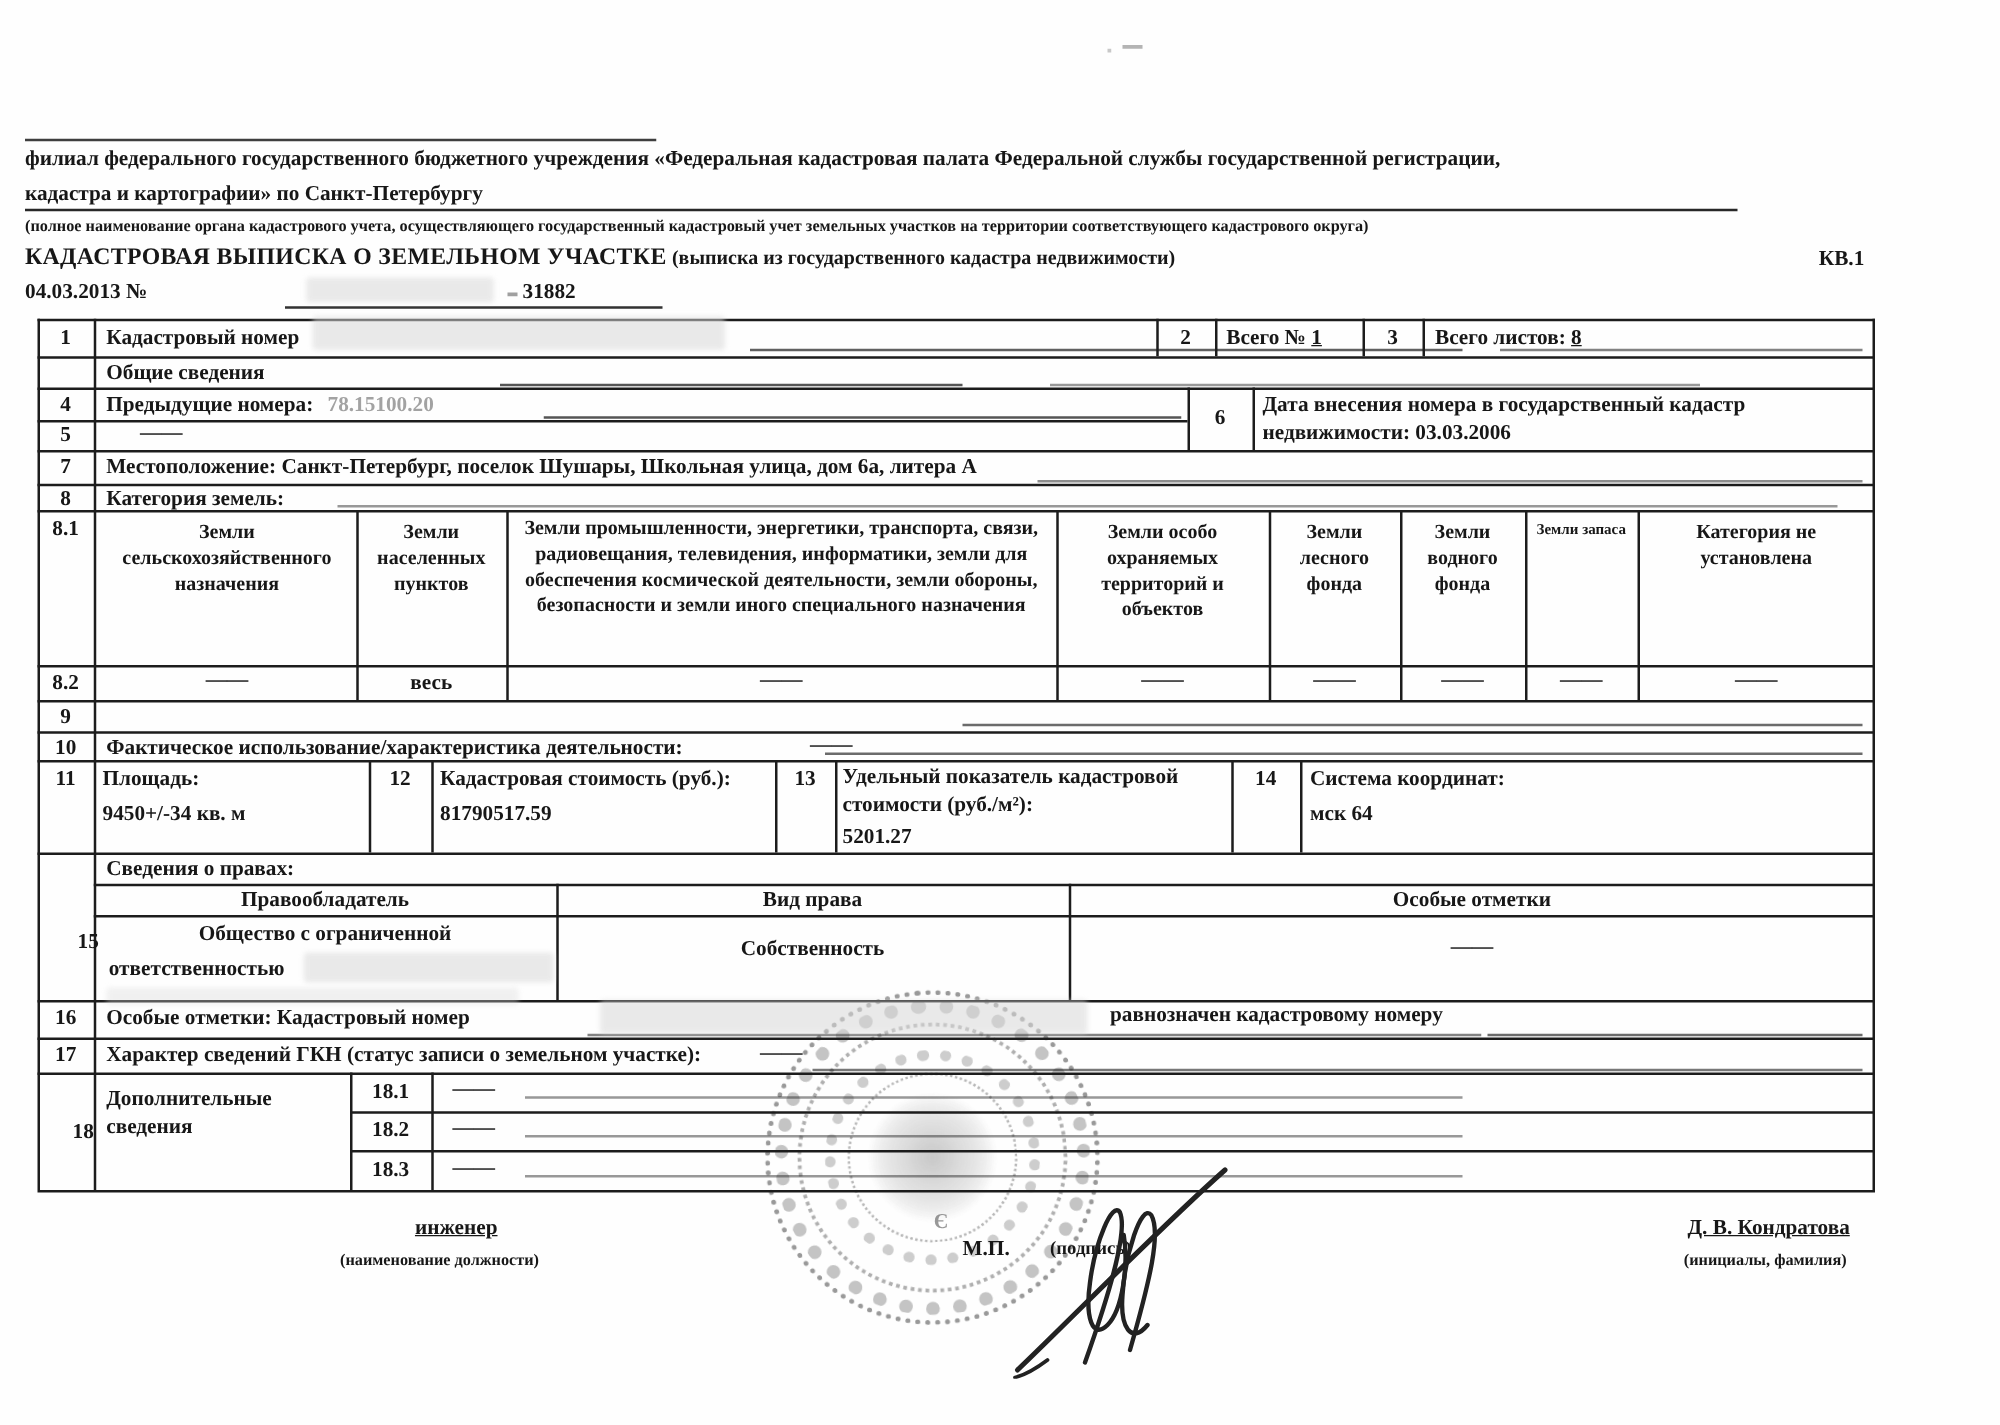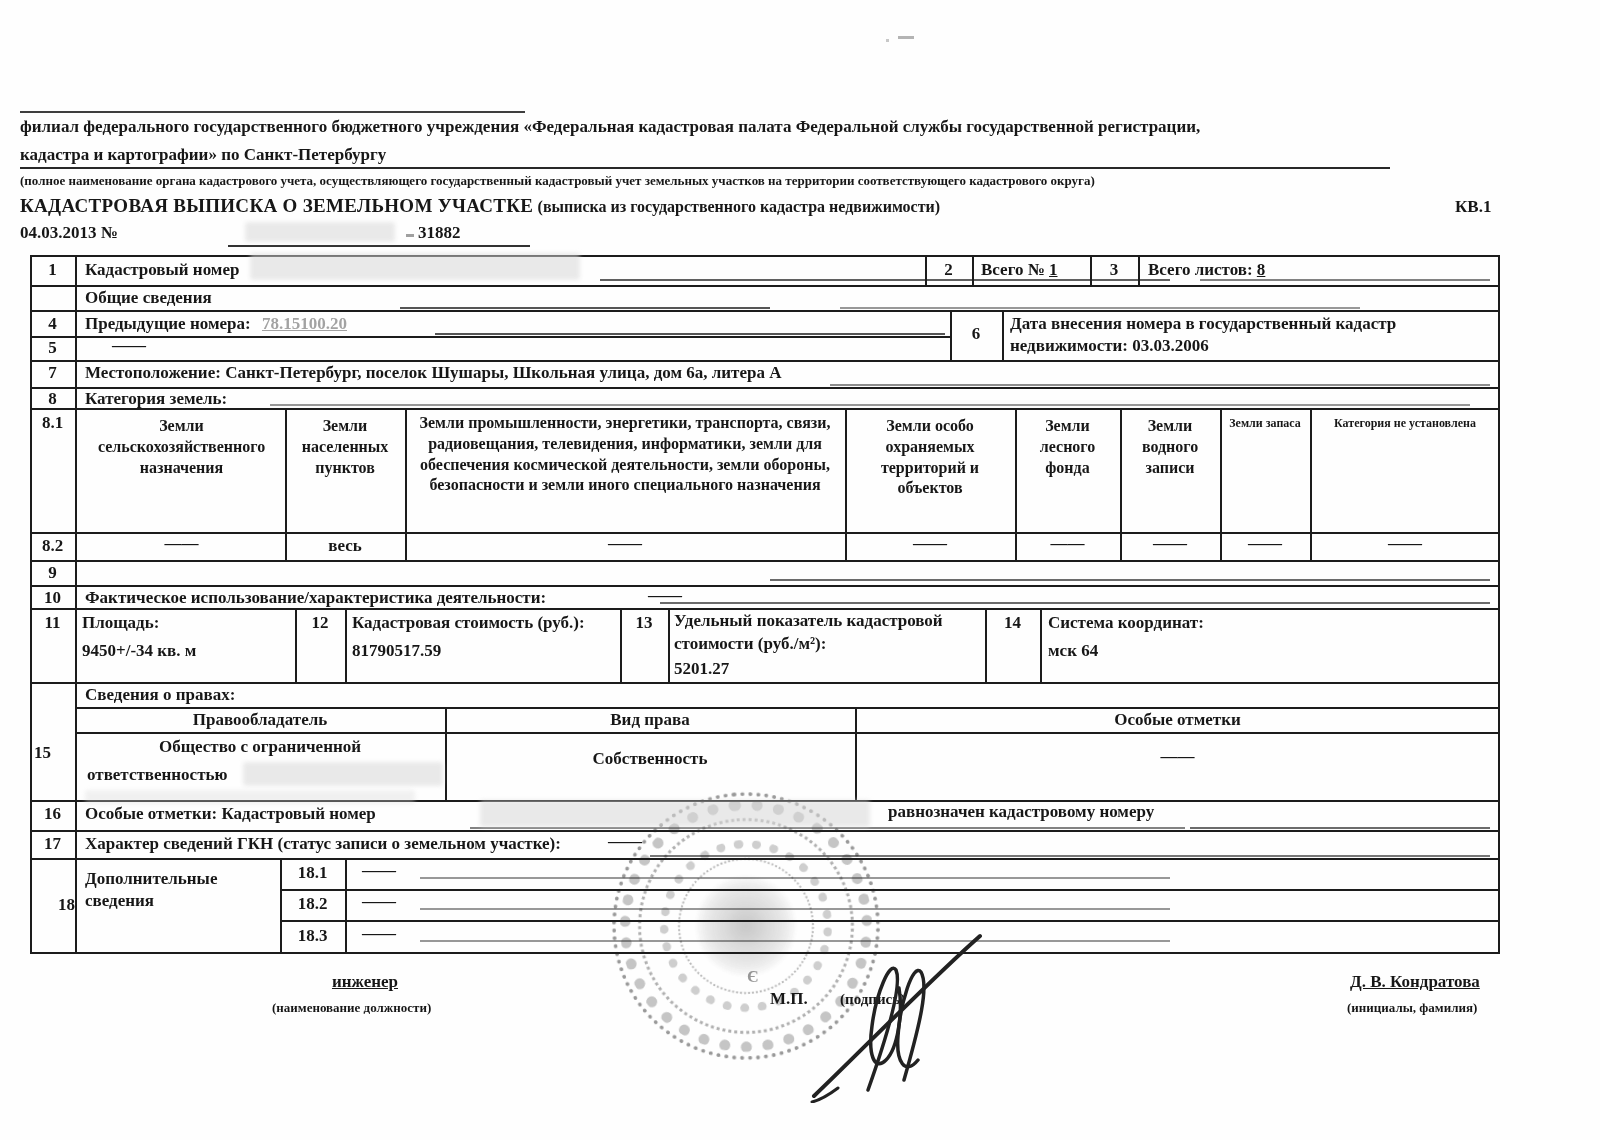--- a/index.html
+++ b/index.html
@@ -56,41 +56,41 @@
   <div class="smudge" style="left:250px;top:253px;width:330px;height:27px;"></div>
   <div class="t ctr" style="left:925px;top:259px;width:47px;">2</div>
   <div class="t" style="left:981px;top:259px;"><span>Всего № </span><span class="u">1</span></div>
   <div class="t ctr" style="left:1090px;top:259px;width:48px;">3</div>
   <div class="t" style="left:1148px;top:259px;"><span>Всего листов: </span><span class="u">8</span></div>
 
   <div class="t" style="left:85px;top:287px;">Общие сведения</div>
 
   <div class="t ctr" style="left:30px;top:313px;width:45px;">4</div>
   <div class="t" style="left:85px;top:313px;">Предыдущие номера:</div>
-  <div class="t fade" style="left:262px;top:313px;text-decoration:underline;">78.15100.20</div>
+  <div class="t fade" style="left:262px;top:313px;">78.15100.20</div>
   <div class="t ctr" style="left:30px;top:337px;width:45px;">5</div>
   <div class="t" style="left:112px;top:335px;">——</div>
   <div class="t ctr" style="left:950px;top:323px;width:52px;">6</div>
   <div class="t wrap" style="left:1010px;top:313px;width:478px;">Дата внесения номера в государственный кадастр недвижимости: 03.03.2006</div>
 
   <div class="t ctr" style="left:30px;top:362px;width:45px;">7</div>
   <div class="t" style="left:85px;top:362px;">Местоположение: Санкт-Петербург, поселок Шушары, Школьная улица, дом 6а, литера А</div>
 
   <div class="t ctr" style="left:30px;top:388px;width:45px;">8</div>
   <div class="t" style="left:85px;top:388px;">Категория земель:</div>
 
   <div class="t ctr" style="left:30px;top:412px;width:45px;">8.1</div>
   <div class="t ctr wrap" style="left:80px;top:416px;width:203px;font-size:16px;">Земли сельскохозяйственного назначения</div>
   <div class="t ctr wrap" style="left:287px;top:416px;width:116px;font-size:16px;">Земли населенных пунктов</div>
   <div class="t ctr wrap" style="left:407px;top:413px;width:436px;font-size:16px;">Земли промышленности, энергетики, транспорта, связи, радиовещания, телевидения, информатики, земли для обеспечения космической деятельности, земли обороны, безопасности и земли иного специального назначения</div>
   <div class="t ctr wrap" style="left:847px;top:416px;width:166px;font-size:16px;">Земли особо охраняемых территорий и объектов</div>
   <div class="t ctr wrap" style="left:1017px;top:416px;width:101px;font-size:16px;">Земли лесного фонда</div>
-  <div class="t ctr wrap" style="left:1122px;top:416px;width:96px;font-size:16px;">Земли водного записи</div>
+  <div class="t ctr wrap" style="left:1122px;top:416px;width:96px;font-size:16px;">Земли водного фонда</div>
   <div class="t ctr wrap" style="left:1222px;top:416px;width:86px;font-size:12px;">Земли запаса</div>
-  <div class="t ctr wrap" style="left:1312px;top:416px;width:186px;font-size:12px;">Категория не установлена</div>
+  <div class="t ctr wrap" style="left:1312px;top:416px;width:186px;font-size:16px;">Категория не установлена</div>
 
   <div class="t ctr" style="left:30px;top:535px;width:45px;">8.2</div>
   <div class="t ctr" style="left:80px;top:533px;width:203px;">——</div>
   <div class="t ctr" style="left:287px;top:535px;width:116px;">весь</div>
   <div class="t ctr" style="left:407px;top:533px;width:436px;">——</div>
   <div class="t ctr" style="left:847px;top:533px;width:166px;">——</div>
   <div class="t ctr" style="left:1017px;top:533px;width:101px;">——</div>
   <div class="t ctr" style="left:1122px;top:533px;width:96px;">——</div>
   <div class="t ctr" style="left:1222px;top:533px;width:86px;">——</div>
   <div class="t ctr" style="left:1312px;top:533px;width:186px;">——</div>
@@ -107,21 +107,21 @@
   <div class="t" style="left:352px;top:612px;">Кадастровая стоимость (руб.):</div>
   <div class="t" style="left:352px;top:640px;">81790517.59</div>
   <div class="t ctr" style="left:620px;top:612px;width:48px;">13</div>
   <div class="t wrap" style="left:674px;top:610px;width:300px;line-height:1.35;">Удельный показатель кадастровой стоимости (руб./м²):</div>
   <div class="t" style="left:674px;top:658px;">5201.27</div>
   <div class="t ctr" style="left:985px;top:612px;width:55px;">14</div>
   <div class="t" style="left:1048px;top:612px;">Система координат:</div>
   <div class="t" style="left:1048px;top:640px;">мск 64</div>
 
   <div class="t" style="left:85px;top:684px;">Сведения о правах:</div>
-  <div class="t ctr" style="left:20px;top:742px;width:45px;">15</div>
+  <div class="t ctr" style="left:48px;top:742px;width:45px;">15</div>
   <div class="t ctr" style="left:77px;top:709px;width:366px;">Правообладатель</div>
   <div class="t ctr" style="left:447px;top:709px;width:406px;">Вид права</div>
   <div class="t ctr" style="left:857px;top:709px;width:641px;">Особые отметки</div>
   <div class="t ctr" style="left:77px;top:736px;width:366px;">Общество с ограниченной</div>
   <div class="t" style="left:87px;top:764px;">ответственностью</div>
   <div class="smudge" style="left:243px;top:762px;width:200px;height:24px;"></div>
   <div class="smudge" style="left:85px;top:790px;width:330px;height:14px;opacity:.35;"></div>
   <div class="t ctr" style="left:447px;top:748px;width:406px;">Собственность</div>
   <div class="t ctr" style="left:857px;top:746px;width:641px;">——</div>
 

